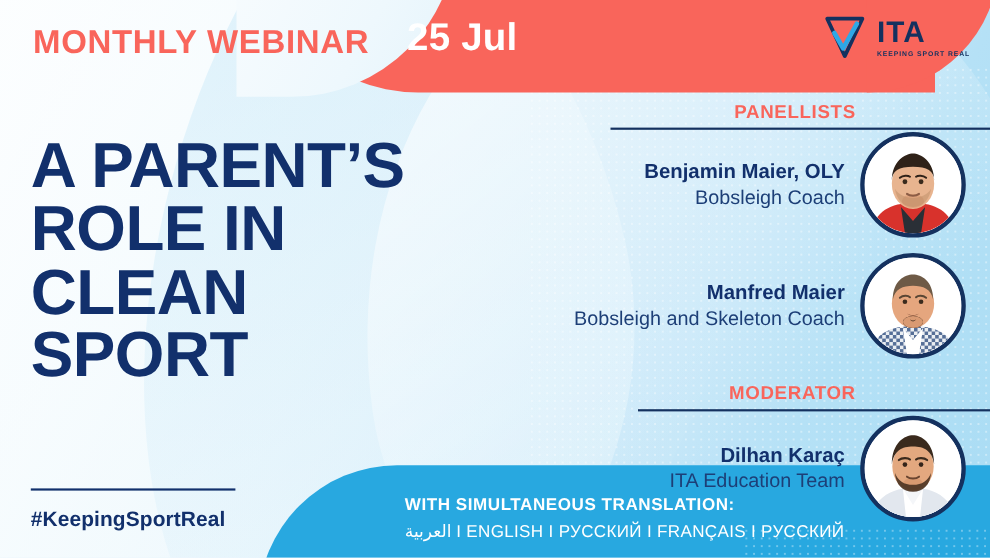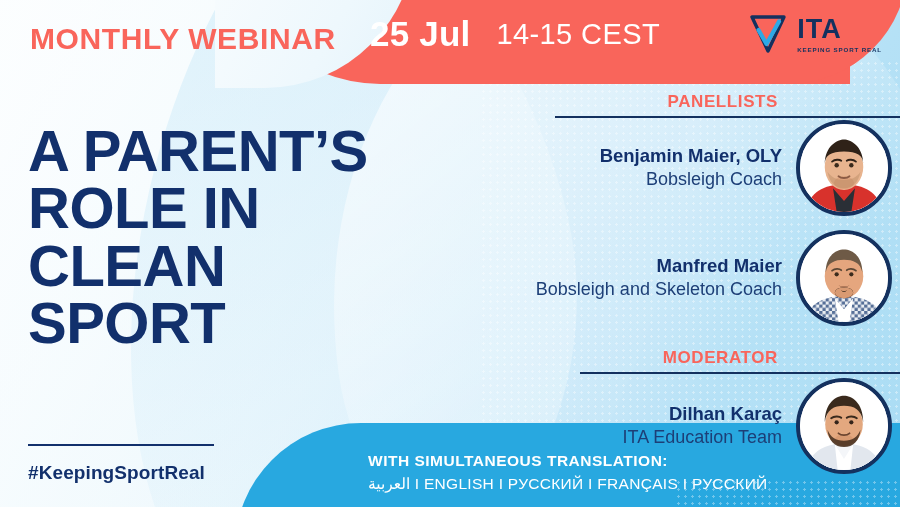--- a/index.html
+++ b/index.html
@@ -163,21 +163,21 @@
     color:#f9655b; font-size:17px; font-weight:bold; letter-spacing:.6px;
   }
   .sec-rule {
     position:absolute; right:0; top:24px;
     width:345px; height:2px; background:#14315f;
   }
   .sec-rule.mod-rule { width:320px; }
 
   .person {
     display:flex; align-items:center; justify-content:flex-end;
-    gap:14px; padding-right:8px;
+    gap:14px; padding-right:22px;
   }
   .person-text { text-align:right; }
   .person-name {
     color:#12306c; font-size:18.5px; font-weight:bold; line-height:1.3;
   }
   .person-role {
     color:#1d3f77; font-size:18px; font-weight:normal; line-height:1.3;
   }
 
   .avatar {
@@ -204,21 +204,20 @@
   <div class="bg-swirl-c"></div>
   <div class="bg-dots"></div>
 
   <div class="coral-banner"></div>
   <div class="coral-mask"></div>
 
   <div class="monthly-webinar">MONTHLY WEBINAR</div>
 
   <div class="banner-date-row">
     <div class="banner-date">25 Jul</div>
-    <div class="banner-time">14-15 CEST</div>
   </div>
 
   <div class="ita-logo">
     <span>
       <svg class="ita-mark" viewBox="0 0 40 42" aria-hidden="true">
         <path d="M4 4 H36 L20 38 Z" fill="none" stroke="#14315f" stroke-width="3.4" stroke-linejoin="round"></path>
         <path d="M10.5 17 L18.5 31 L31 8.5" fill="none" stroke="#2ea8e6" stroke-width="4.2" stroke-linecap="round" stroke-linejoin="round"></path>
       </svg>
     </span>
     <div class="ita-word-wrap">

